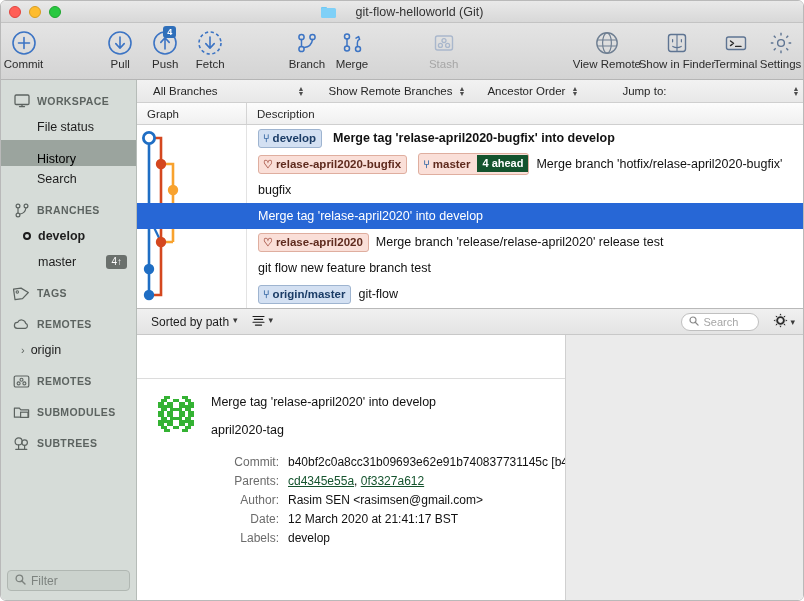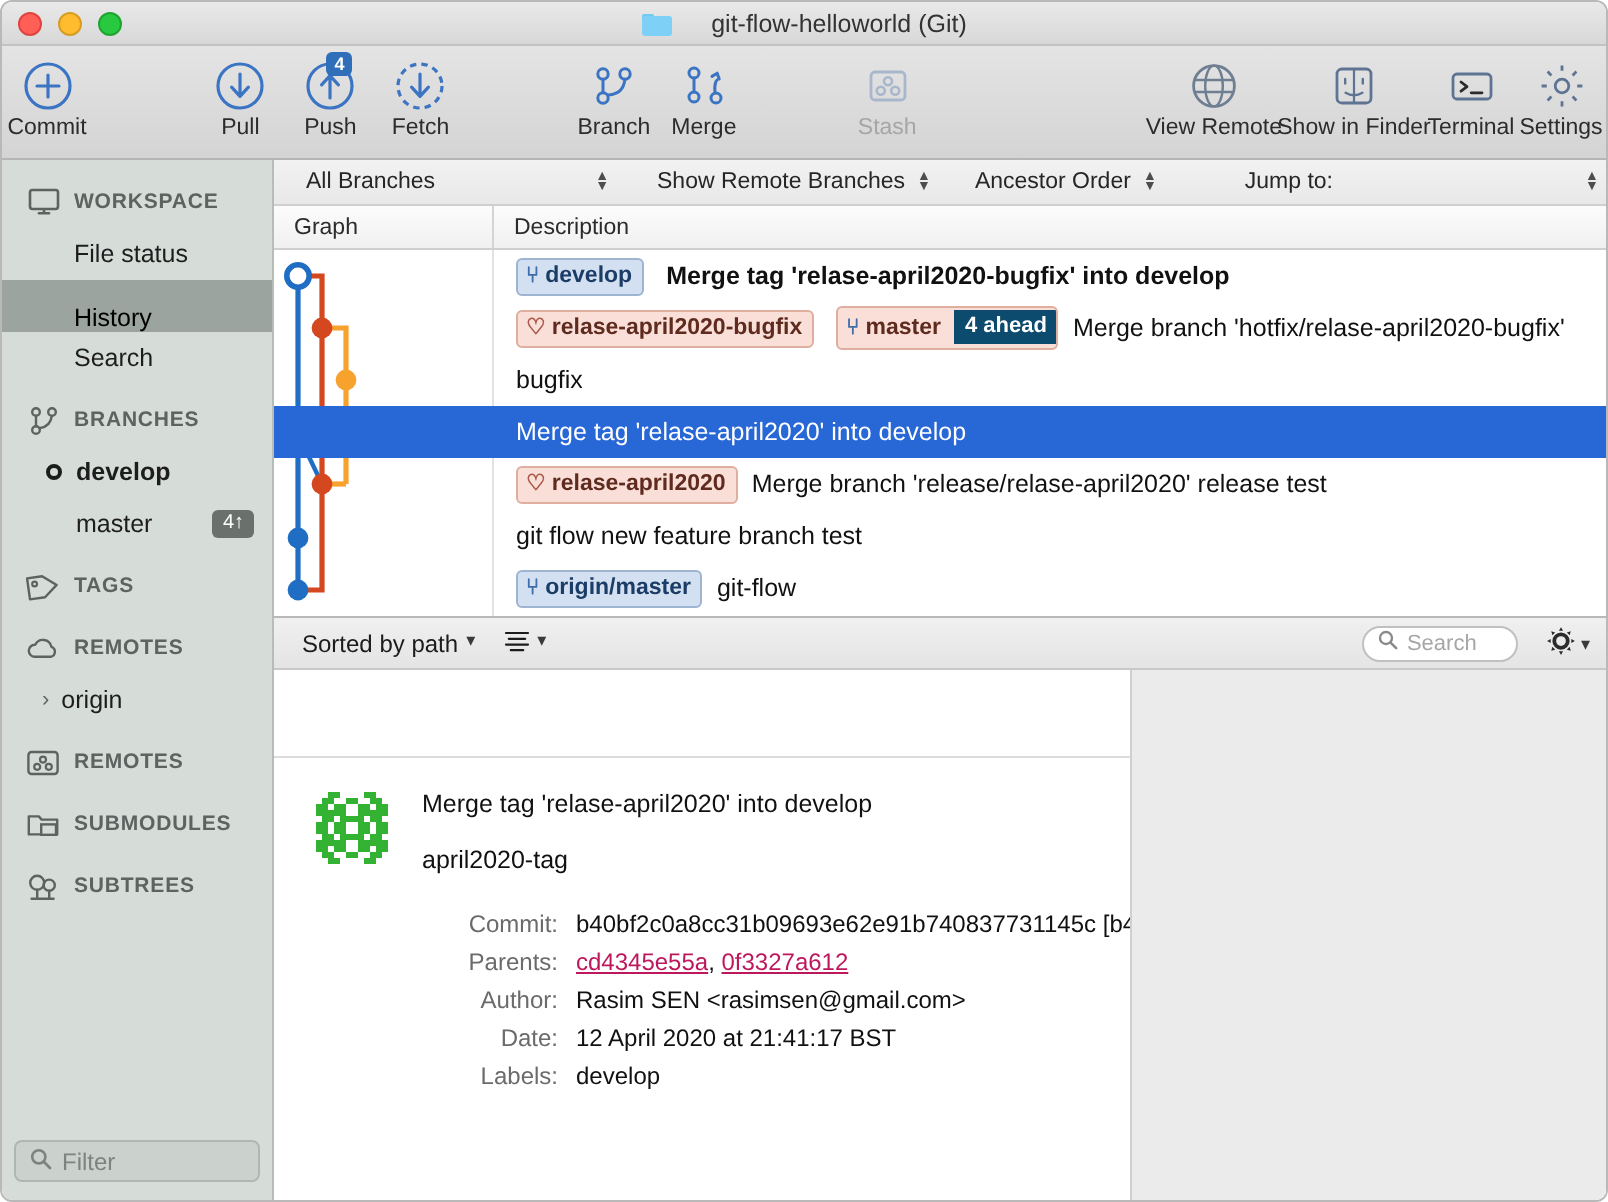--- a/index.html
+++ b/index.html
@@ -173,21 +173,21 @@
     display: inline-flex; align-items: center; gap: 3px;
     font-size: 11.5px; font-weight: bold;
     border-radius: 3px; padding: 1px 5px 2px 4px;
     margin-left: 11px; line-height: 14px;
     white-space: nowrap;
   }
   .reflabel.blue { background: #d3e0f2; border: 1px solid #9eb4d0; color: #1b3c66; }
   .reflabel.pink { background: #fadfd8; border: 1px solid #dfae9f; color: #5f2b1e; }
   .reflabel.combo { padding-right: 0; overflow: hidden; }
   .reflabel .ahead {
-    background: #0c4a6e; color: #fff; padding: 2px 5px; margin-left: 4px;
+    background: #14532d; color: #fff; padding: 2px 5px; margin-left: 4px;
     font-size: 11px; line-height: 13px;
   }
   .after-label { margin-left: 7px; white-space: nowrap; }
   .glyph-branch { font-size: 11px; color: #3f6ea8; }
   .glyph-tag { font-size: 11px; color: #a9584a; }
 
   
   .detailbar {
     height: 27px; flex: 0 0 27px;
     background: linear-gradient(to bottom,#f0f0f0,#e4e4e4);
@@ -215,21 +215,21 @@
   .file-strip { height: 44px; border-bottom: 1px solid #dcdcdc; background:#fff;}
   .commit-card { padding: 14px 0 0 0; display: flex; gap: 14px; padding-left: 18px;}
   .avatar { width: 42px; height: 42px; flex: 0 0 42px; }
   .cc-body { padding-top: 2px; }
   .cc-subject { font-size: 12.5px; color: #111; }
   .cc-desc { font-size: 12.5px; color: #111; margin-top: 14px; }
   .meta { margin-top: 16px; }
   .meta-row { display: flex; font-size: 12px; line-height: 19px; }
   .meta-key { width: 68px; text-align: right; color: #6b6b6b; flex: 0 0 68px; }
   .meta-val { padding-left: 9px; color: #111; white-space: nowrap; }
-  .meta-val a { color: #be185d; text-decoration: underline; }
+  .meta-val a { color: #14532d; text-decoration: underline; }
 </style>
 </head>
 <body>
 
 <div id="app">
 
   <div class="titlebar">
     <div class="traffic">
       <span class="dot red"></span>
       <span class="dot yellow"></span>
@@ -701,21 +701,21 @@
                 <div class="meta-row">
                   <div class="meta-key">Parents:</div>
                   <div class="meta-val"><a href="#">cd4345e55a</a>, <a href="#">0f3327a612</a></div>
                 </div>
                 <div class="meta-row">
                   <div class="meta-key">Author:</div>
                   <div class="meta-val">Rasim SEN &lt;rasimsen@gmail.com&gt;</div>
                 </div>
                 <div class="meta-row">
                   <div class="meta-key">Date:</div>
-                  <div class="meta-val">12 April 2020 at 21:41:17 BST</div>
+                  <div class="meta-val">12 March 2020 at 21:41:17 BST</div>
                 </div>
                 <div class="meta-row">
                   <div class="meta-key">Labels:</div>
                   <div class="meta-val">develop</div>
                 </div>
               </div>
             </div>
           </div>
         </div>
 

